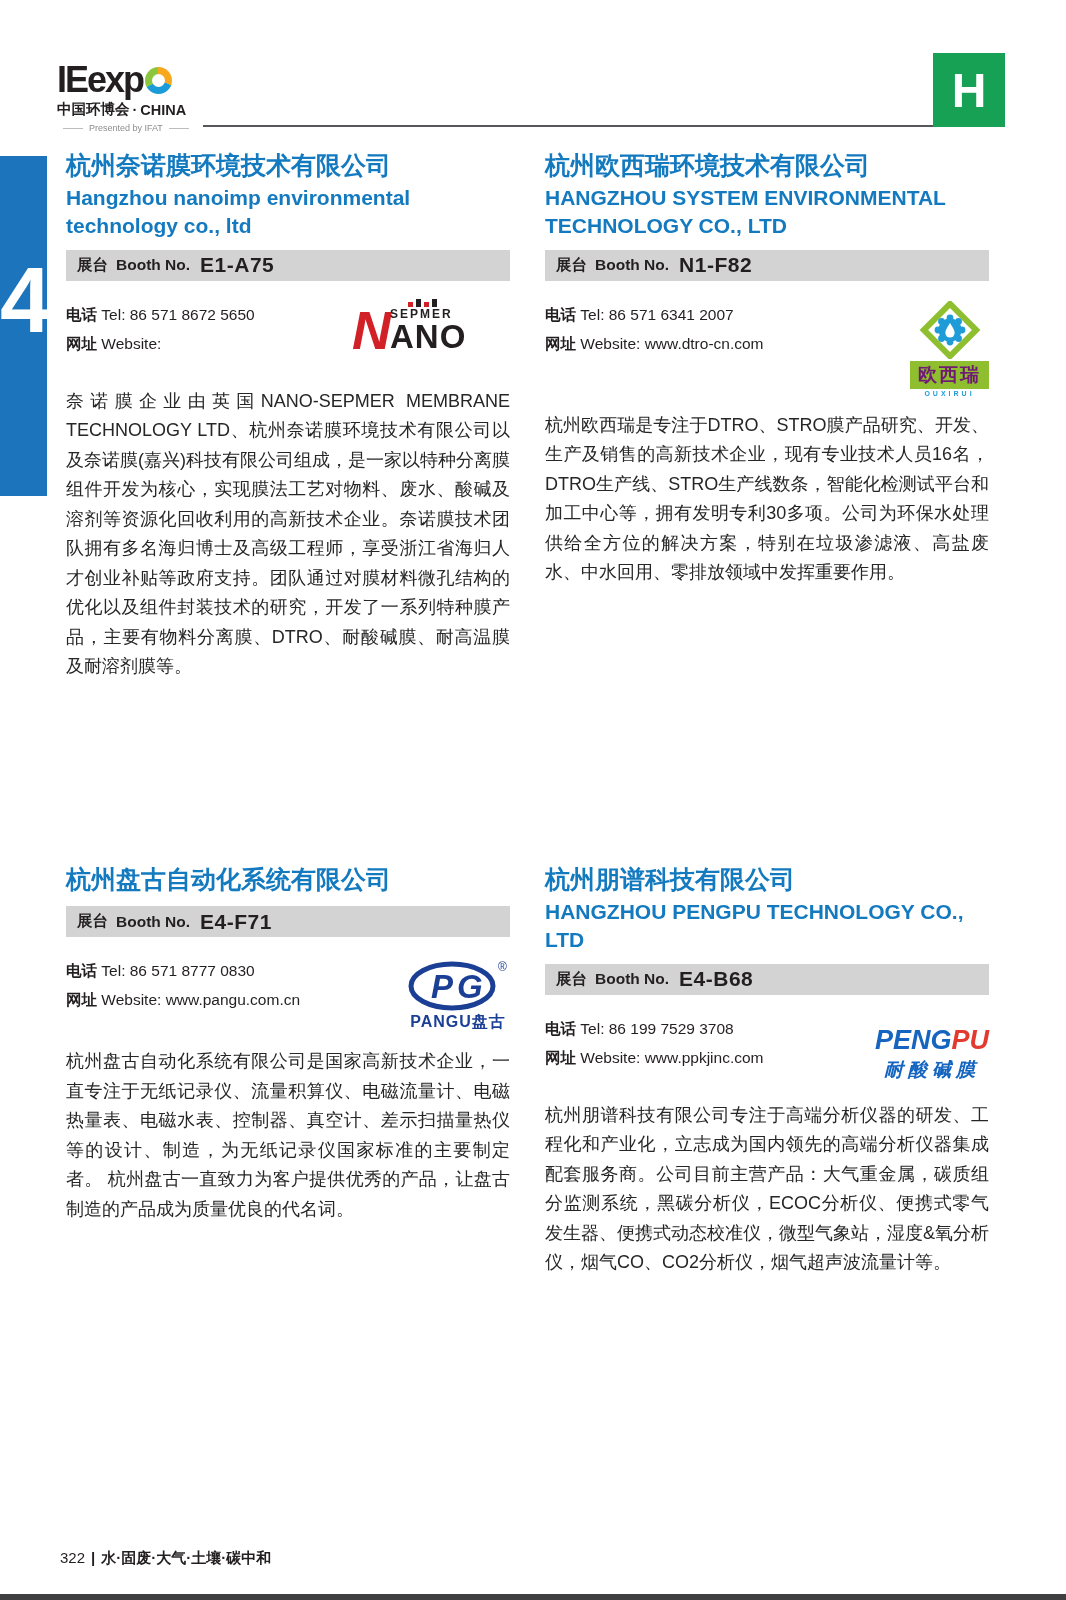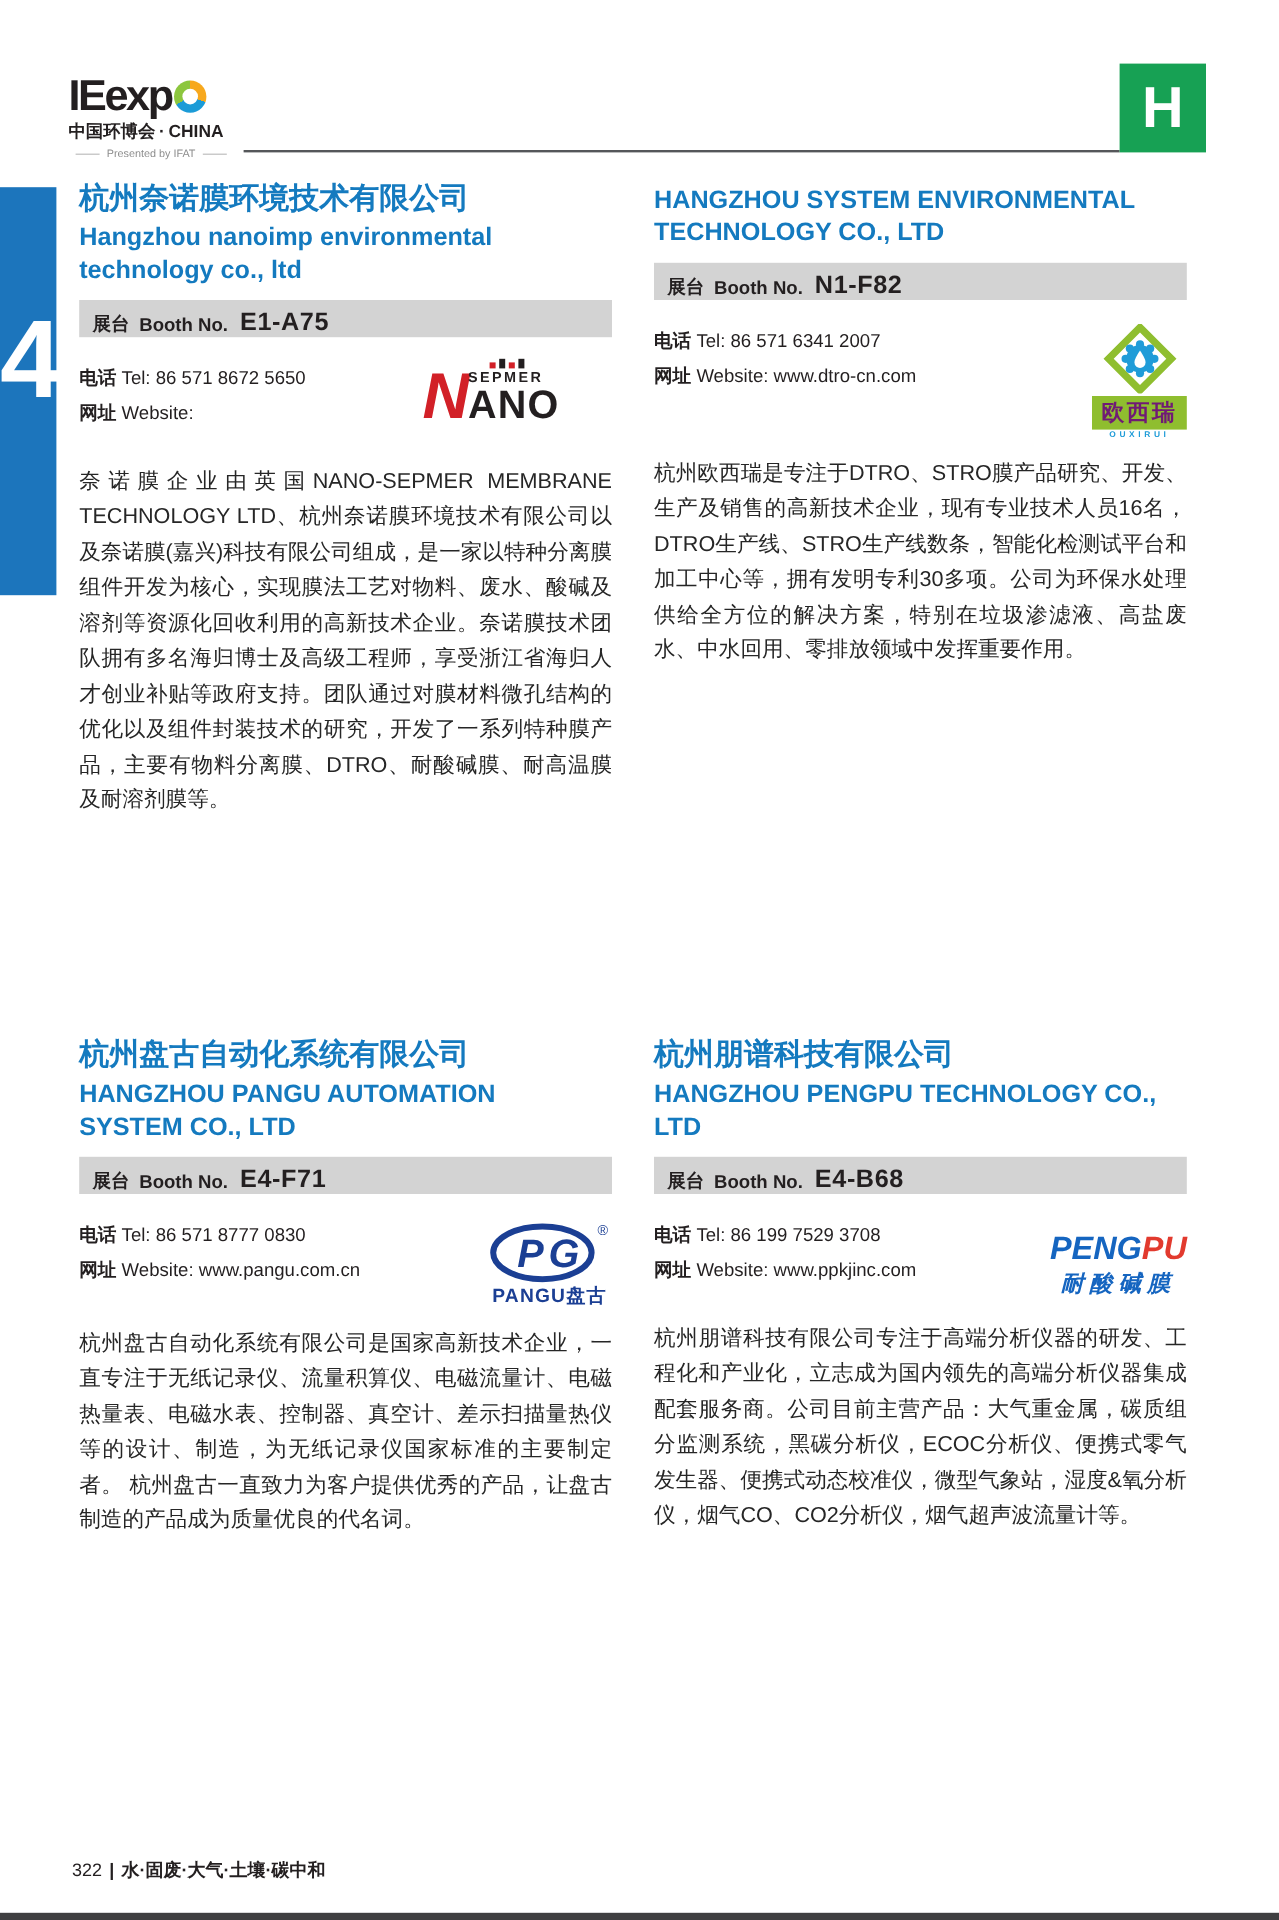--- a/index.html
+++ b/index.html
@@ -31,21 +31,21 @@
   
   .company { position:absolute; width:444px; }
   #c1 { left:66px;  top:150px; }
   #c2 { left:545px; top:150px; }
   #c3 { left:66px;  top:864px; }
   #c4 { left:545px; top:864px; }
 
   .name-cn { font-size:25px; font-weight:bold; color:#147abf; line-height:1.25; margin:0; }
   .name-en { font-size:21px; font-weight:bold; color:#147abf; line-height:1.3; margin:3px 0 0 0; max-width:438px; }
 
-  .booth-bar { display:flex; align-items:flex-end; gap:8px; background:#d3d3d3; height:31px; padding:0 11px; margin-top:11px; }
+  .booth-bar { display:flex; align-items:center; gap:8px; background:#d3d3d3; height:31px; padding:0 11px; margin-top:11px; }
   .booth-label { font-size:15.5px; font-weight:bold; color:#231f20; }
   .booth-no { font-size:21px; font-weight:bold; color:#231f20; letter-spacing:0.5px; margin-left:2px; }
 
   .contact { display:flex; justify-content:space-between; align-items:flex-start; margin-top:24px; min-height:68px; }
   .contact-line { font-size:15.5px; color:#231f20; margin-bottom:8px; white-space:nowrap; }
   .c-label { font-weight:bold; }
 
   .desc { font-size:18px; line-height:29.5px; text-align:justify; margin:14px 0 0 0; color:#262626; }
 
   
@@ -139,20 +139,21 @@
           <span class="nano-sepmer">SEPMER</span>
           <span class="nano-ano">ANO</span>
         </div>
       </div>
     </div>
   </div>
   <p class="desc">奈诺膜企业由英国NANO-SEPMER MEMBRANE TECHNOLOGY LTD、杭州奈诺膜环境技术有限公司以及奈诺膜(嘉兴)科技有限公司组成，是一家以特种分离膜组件开发为核心，实现膜法工艺对物料、废水、酸碱及溶剂等资源化回收利用的高新技术企业。奈诺膜技术团队拥有多名海归博士及高级工程师，享受浙江省海归人才创业补贴等政府支持。团队通过对膜材料微孔结构的优化以及组件封装技术的研究，开发了一系列特种膜产品，主要有物料分离膜、DTRO、耐酸碱膜、耐高温膜及耐溶剂膜等。</p>
 </div>
 
 <div class="company" id="c2">
+  <h2 class="name-cn">杭州欧西瑞环境技术有限公司</h2>
   <h3 class="name-en">HANGZHOU SYSTEM ENVIRONMENTAL TECHNOLOGY CO., LTD</h3>
   <div class="booth-bar">
     <span class="booth-label">展台</span>
     <span class="booth-label">Booth No.</span>
     <span class="booth-no">N1-F82</span>
   </div>
   <div class="contact">
     <div class="contact-lines">
       <div class="contact-line">
         <span class="c-label">电话</span>
@@ -185,21 +186,20 @@
       </svg>
       <div class="oux-label">欧西瑞</div>
       <div class="oux-sub">OUXIRUI</div>
     </div>
   </div>
   <p class="desc">杭州欧西瑞是专注于DTRO、STRO膜产品研究、开发、生产及销售的高新技术企业，现有专业技术人员16名，DTRO生产线、STRO生产线数条，智能化检测试平台和加工中心等，拥有发明专利30多项。公司为环保水处理供给全方位的解决方案，特别在垃圾渗滤液、高盐废水、中水回用、零排放领域中发挥重要作用。</p>
 </div>
 
 <div class="company" id="c3">
   <h2 class="name-cn">杭州盘古自动化系统有限公司</h2>
-  <h3 class="name-en">HANGZHOU PANGU AUTOMATION SYSTEM CO., LTD</h3>
   <div class="booth-bar">
     <span class="booth-label">展台</span>
     <span class="booth-label">Booth No.</span>
     <span class="booth-no">E4-F71</span>
   </div>
   <div class="contact">
     <div class="contact-lines">
       <div class="contact-line">
         <span class="c-label">电话</span>
         <span>Tel:</span>

